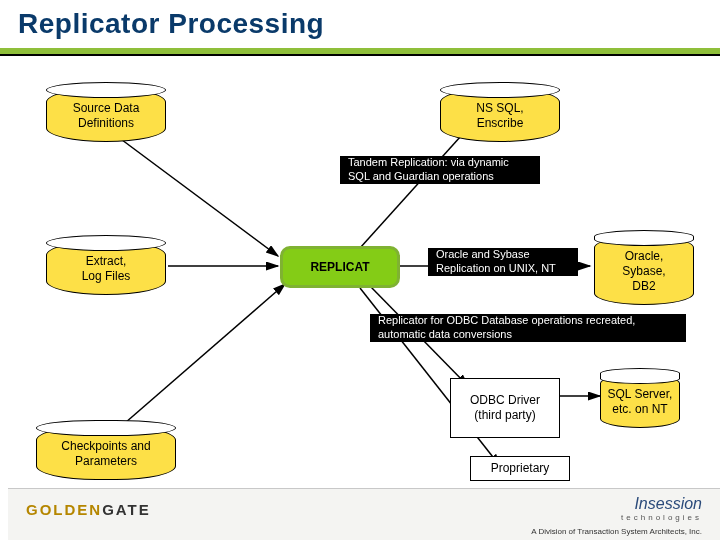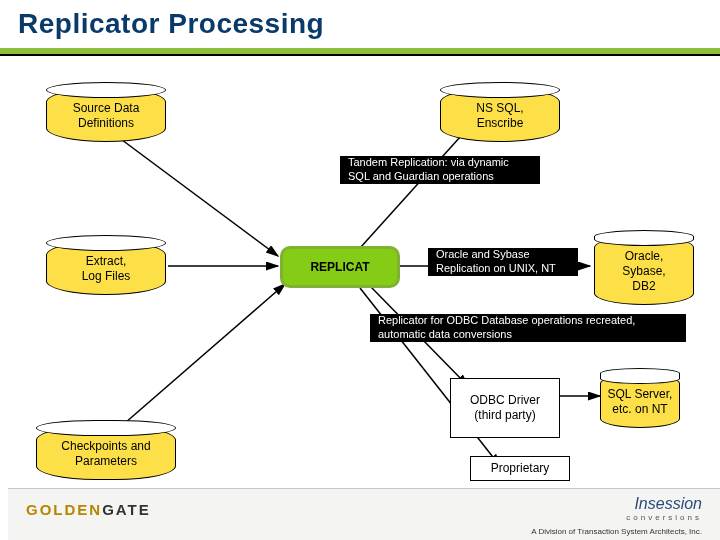--- a/index.html
+++ b/index.html
@@ -202,16 +202,16 @@
   </div>
 
 </div>
 
 <div class="footer">
   <div class="golden">
     <span>GOLDEN</span><span class="gate">GATE</span>
   </div>
   <div class="insession">
     <span>Insession</span>
-    <span class="tech">conversions</span>
+    <span class="tech">technologies</span>
   </div>
   <div class="division">A Division of Transaction System Architects, Inc.</div>
 </div>
 
 </body></html>

